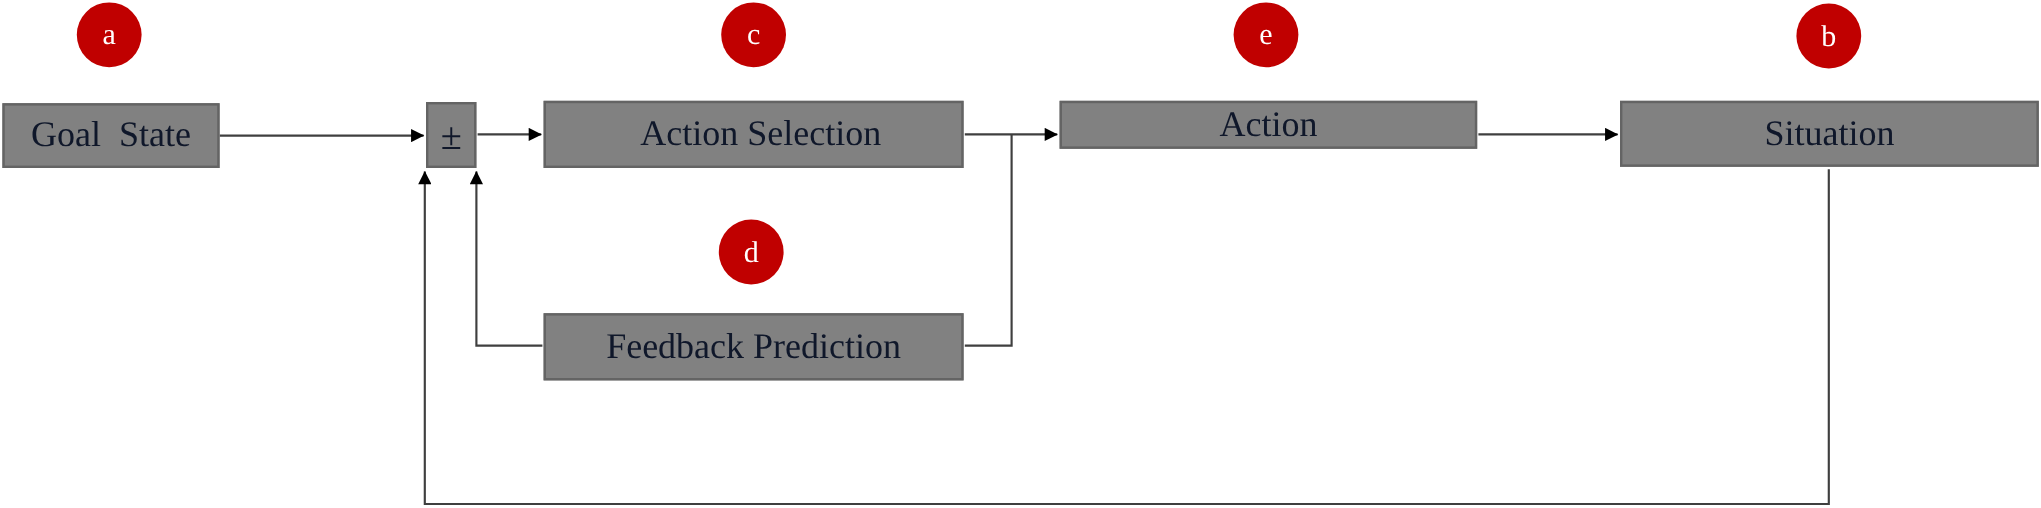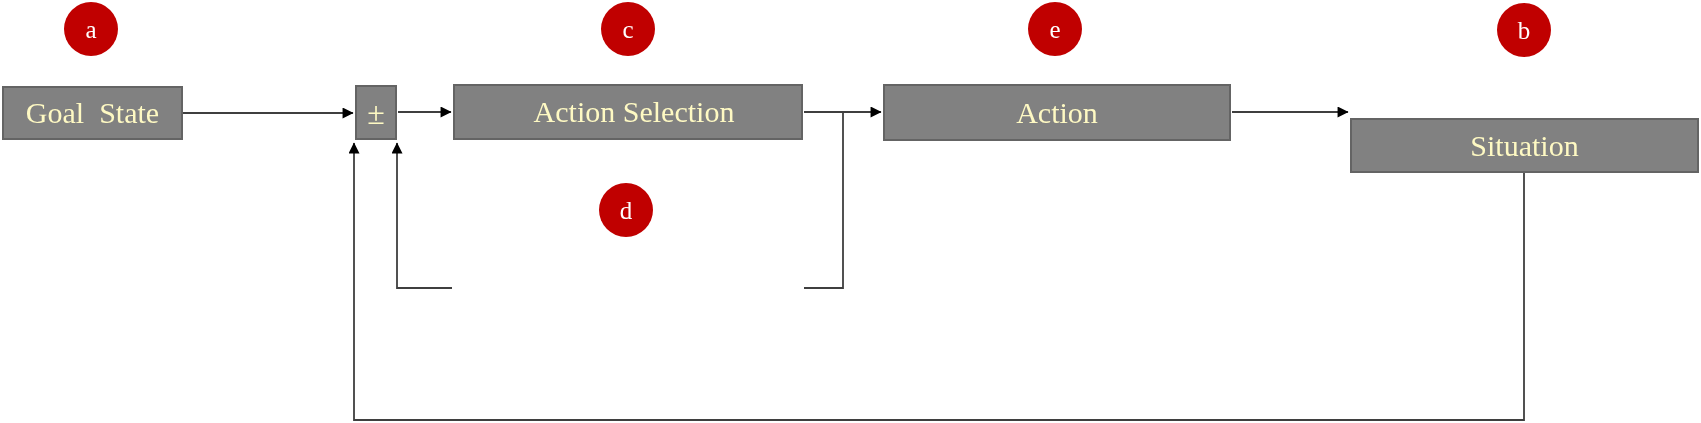--- a/index.html
+++ b/index.html
@@ -18,33 +18,33 @@
   .connectors {
     position: absolute;
     left: 0;
     top: 0;
   }
   .box {
     position: absolute;
     box-sizing: border-box;
     background: #818181;
     border: 2px solid #646464;
-    color: #fef9c3;
+    color: #0f172a;
     display: flex;
     align-items: center;
     justify-content: center;
     font-size: 30px;
     white-space: pre;
     line-height: 1;
   }
   .box-goal-state         { left: 2px;    top: 86px;  width: 181px; height: 54px; }
   .box-comparator         { left: 355px;  top: 85px;  width: 42px;  height: 55px; font-size: 32px; }
   .box-action-selection   { left: 453px;  top: 84px;  width: 350px; height: 56px; padding-left: 12px; }
-  .box-action             { left: 883px;  top: 84px;  width: 348px; height: 57px; justify-content: center; }
-  .box-situation          { left: 1350px; top: 84px;  width: 349px; height: 55px; margin-top: 34px; }
+  .box-action             { left: 883px;  top: 84px;  width: 348px; height: 40px; justify-content: center; }
+  .box-situation          { left: 1350px; top: 84px;  width: 349px; height: 55px; }
   .box-feedback-prediction{ left: 453px;  top: 261px; width: 350px; height: 56px; }
   .marker {
     position: absolute;
     width: 54px;
     height: 54px;
     border-radius: 50%;
     background: #c00000;
     color: #ffffff;
     display: flex;
     align-items: center;
@@ -91,20 +91,23 @@
   </div>
 
   <div class="box box-action">
     <span>Action</span>
   </div>
 
   <div class="box box-situation">
     <span>Situation</span>
   </div>
 
+  <div class="box box-feedback-prediction">
+    <span>Feedback Prediction</span>
+  </div>
 
   <div class="marker marker-a">
     <span>a</span>
   </div>
 
   <div class="marker marker-c">
     <span>c</span>
   </div>
 
   <div class="marker marker-e">

